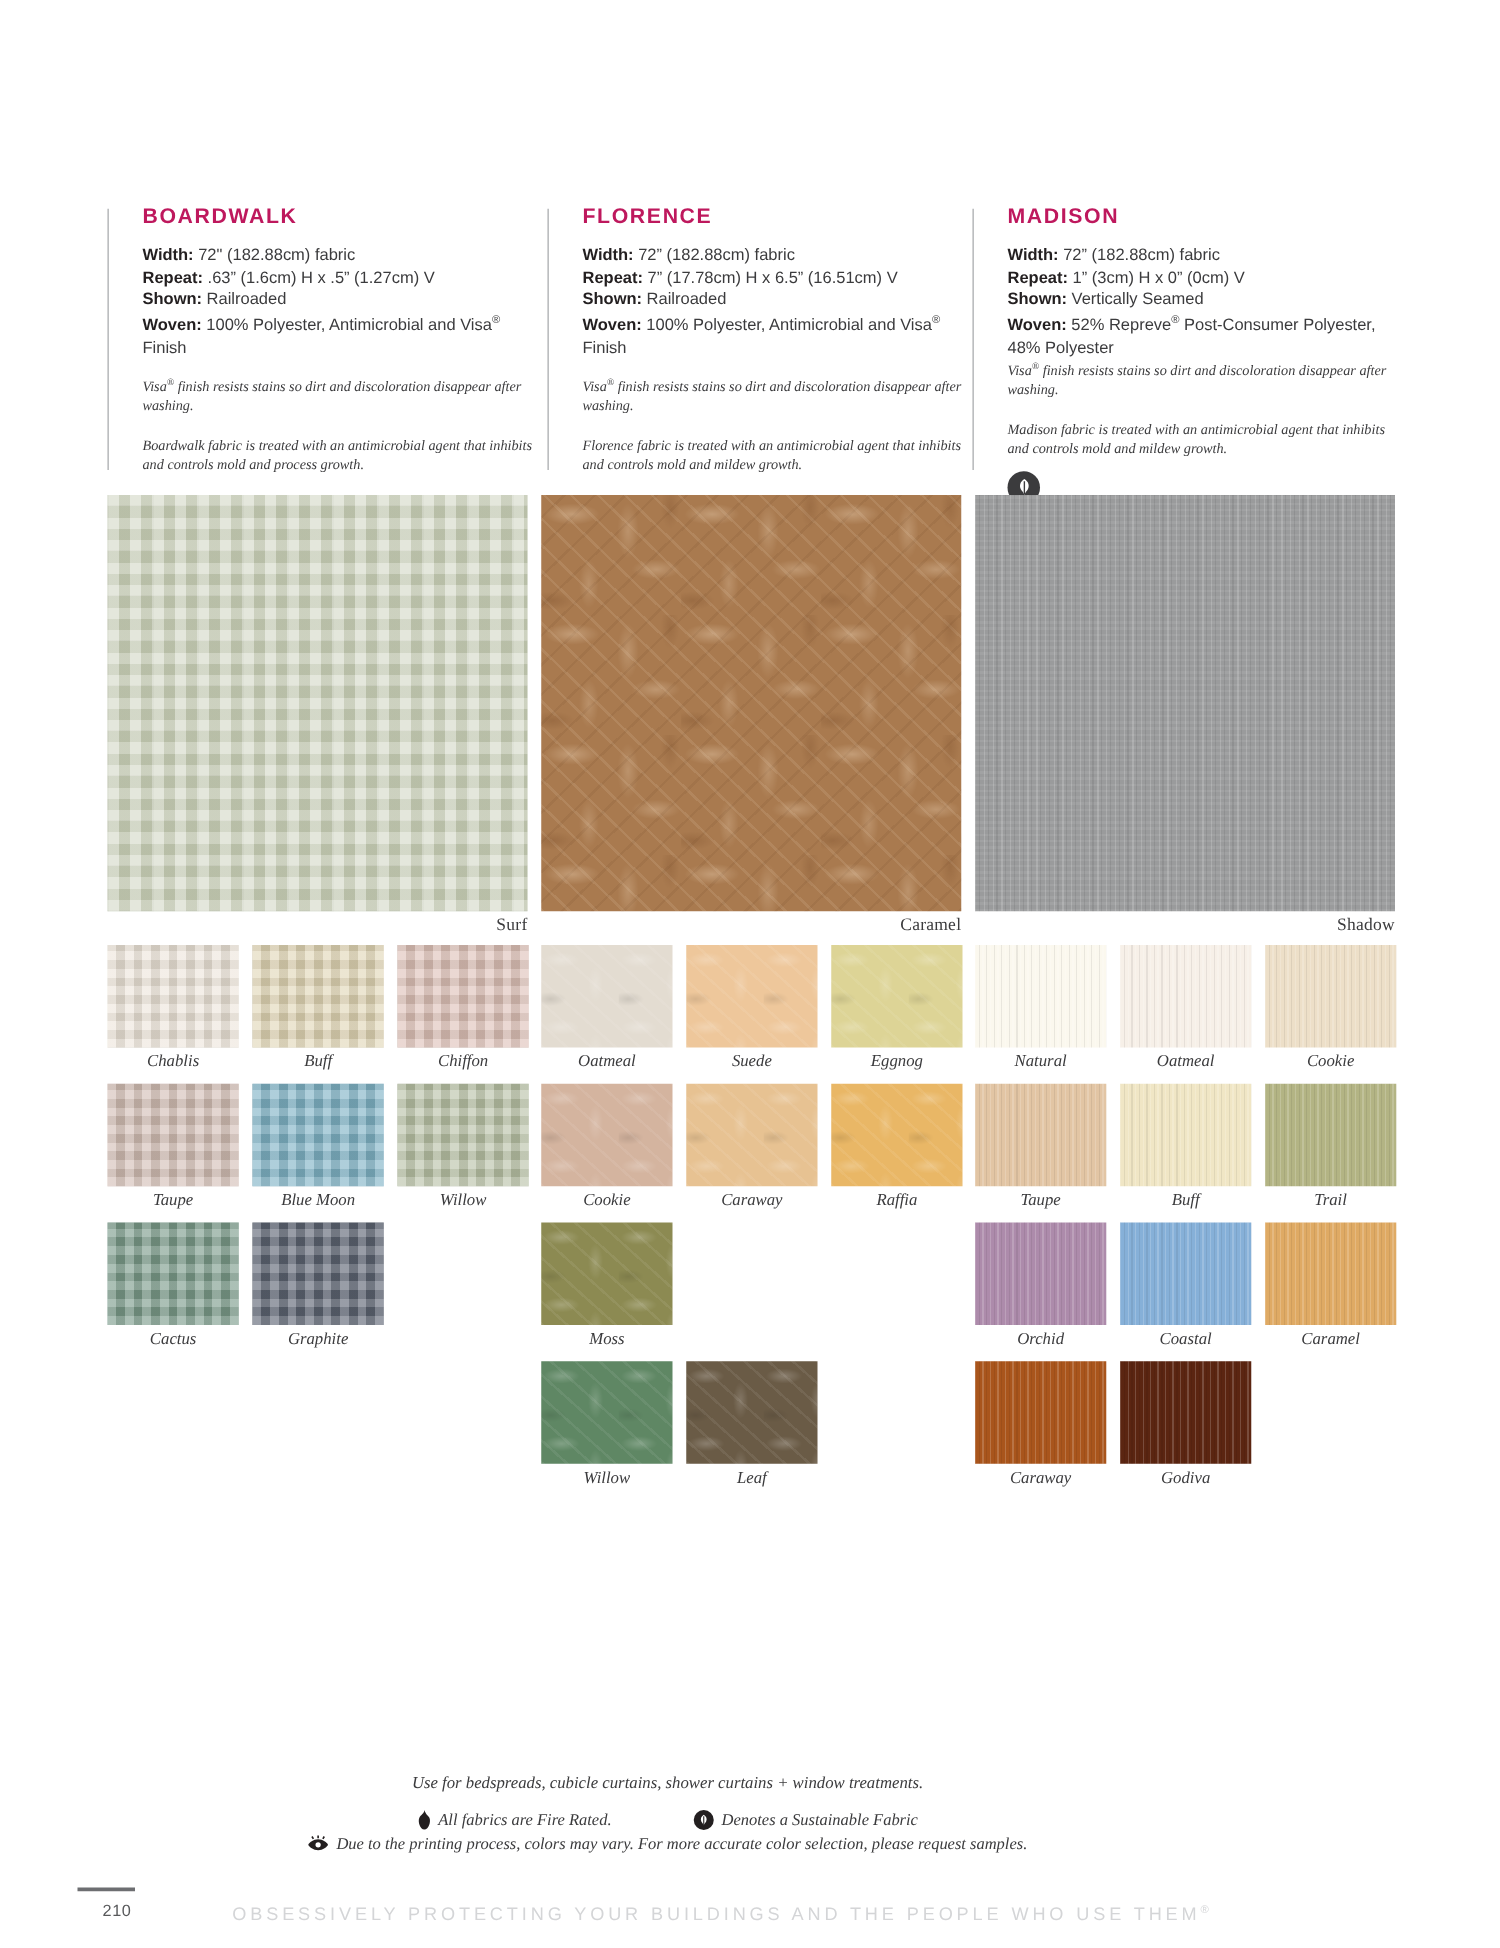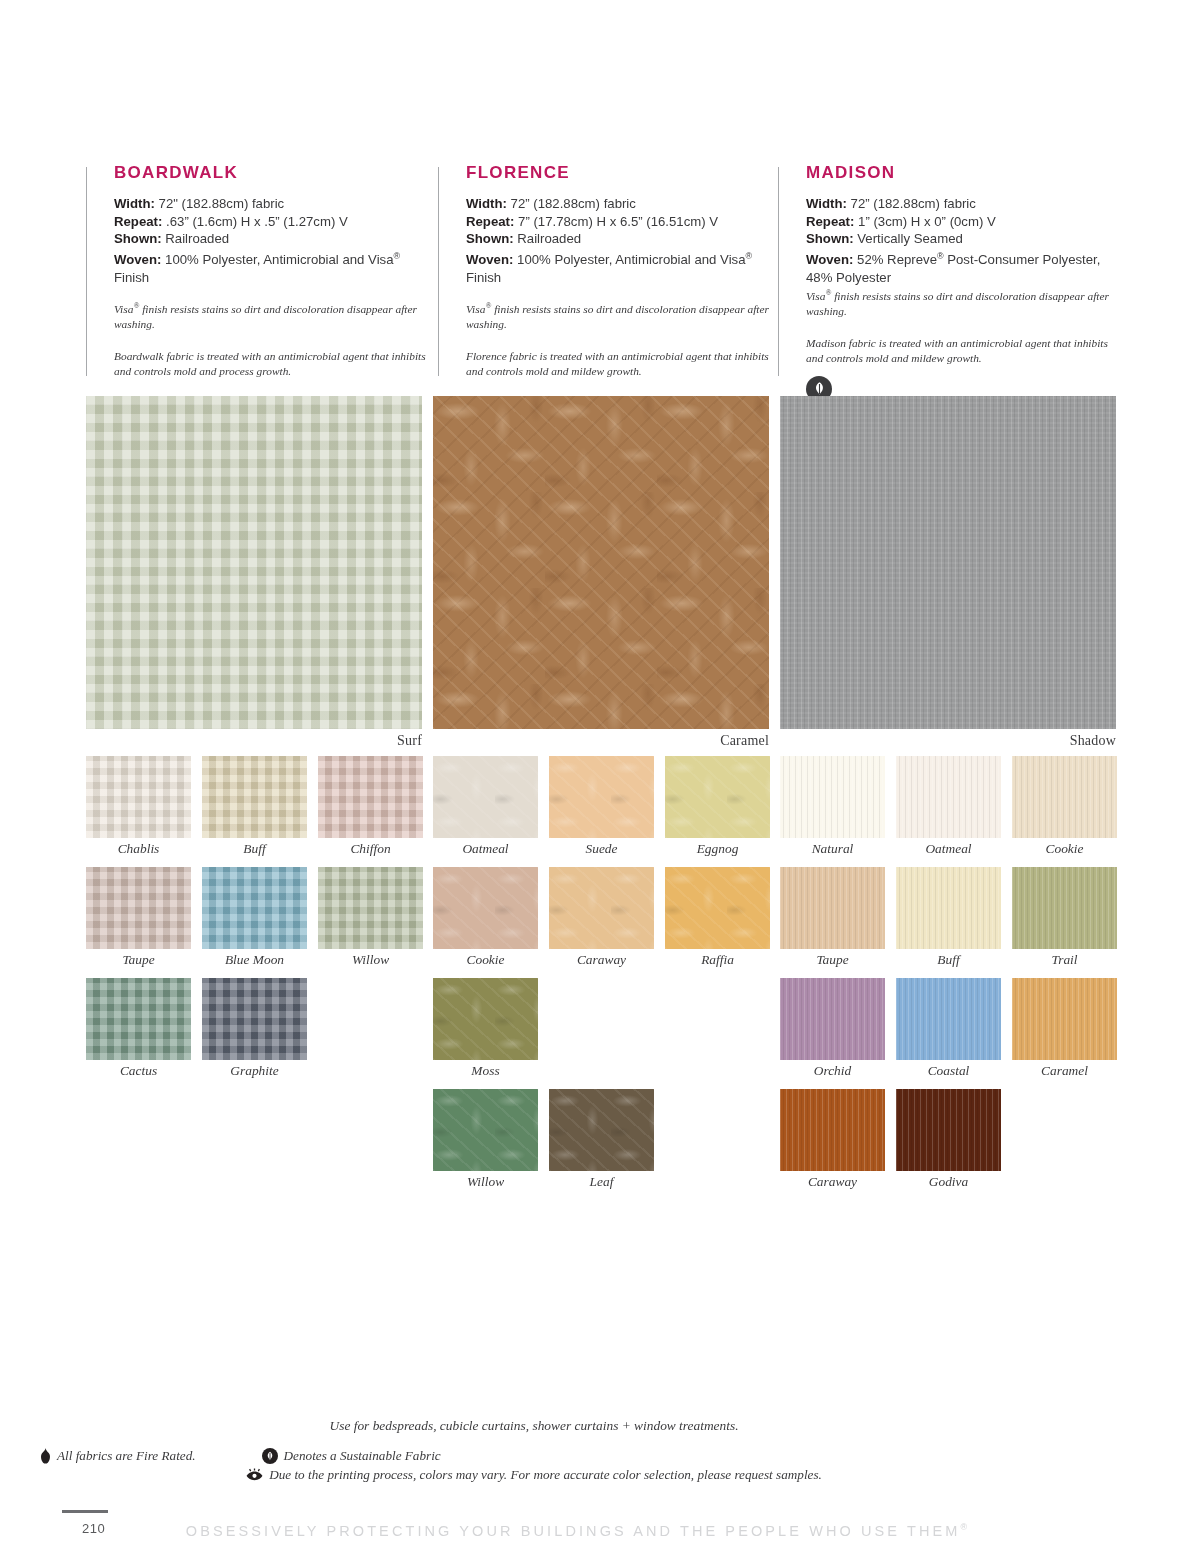--- a/index.html
+++ b/index.html
@@ -116,21 +116,21 @@
     background-image:
       repeating-linear-gradient(90deg, rgba(255,255,255,.18) 0 1px, transparent 1px 3px, rgba(0,0,0,.07) 3px 4px, transparent 4px 6px);
   }
 
   
   .footnotes {
     position: absolute; left: 0; top: 1418px; width: 1028px; text-align: center;
     font-family: "Liberation Serif", serif; font-style: italic; color: #3b3b3d; padding-left: 40px;
   }
   .fn-use { font-size: 13.4px; }
-  .fn-row2 { margin-top: 14px; font-size: 13.2px; display: flex; align-items: center; gap: 66px; }
+  .fn-row2 { margin-top: 14px; font-size: 13.2px; display: flex; justify-content: center; align-items: center; gap: 66px; }
   .fn-item { display: inline-flex; align-items: center; gap: 6px; }
   .fn-row3 { margin-top: 3px; font-size: 13.2px; display: flex; justify-content: center; align-items: center; gap: 6px; }
   .glyph { display: inline-block; line-height: 0; }
   .leaf-sm { width: 16px; height: 16px; border-radius: 50%; background: #231f20;
              display: inline-flex; align-items: center; justify-content: center; }
 
   
   .foot-tick { position: absolute; left: 62px; top: 1510px; width: 46px; height: 3px; background: #6d6e71; }
   .page-num { position: absolute; left: 82px; top: 1521px; font-size: 13px; color: #58595b; letter-spacing: .5px; }
   .tagline {

